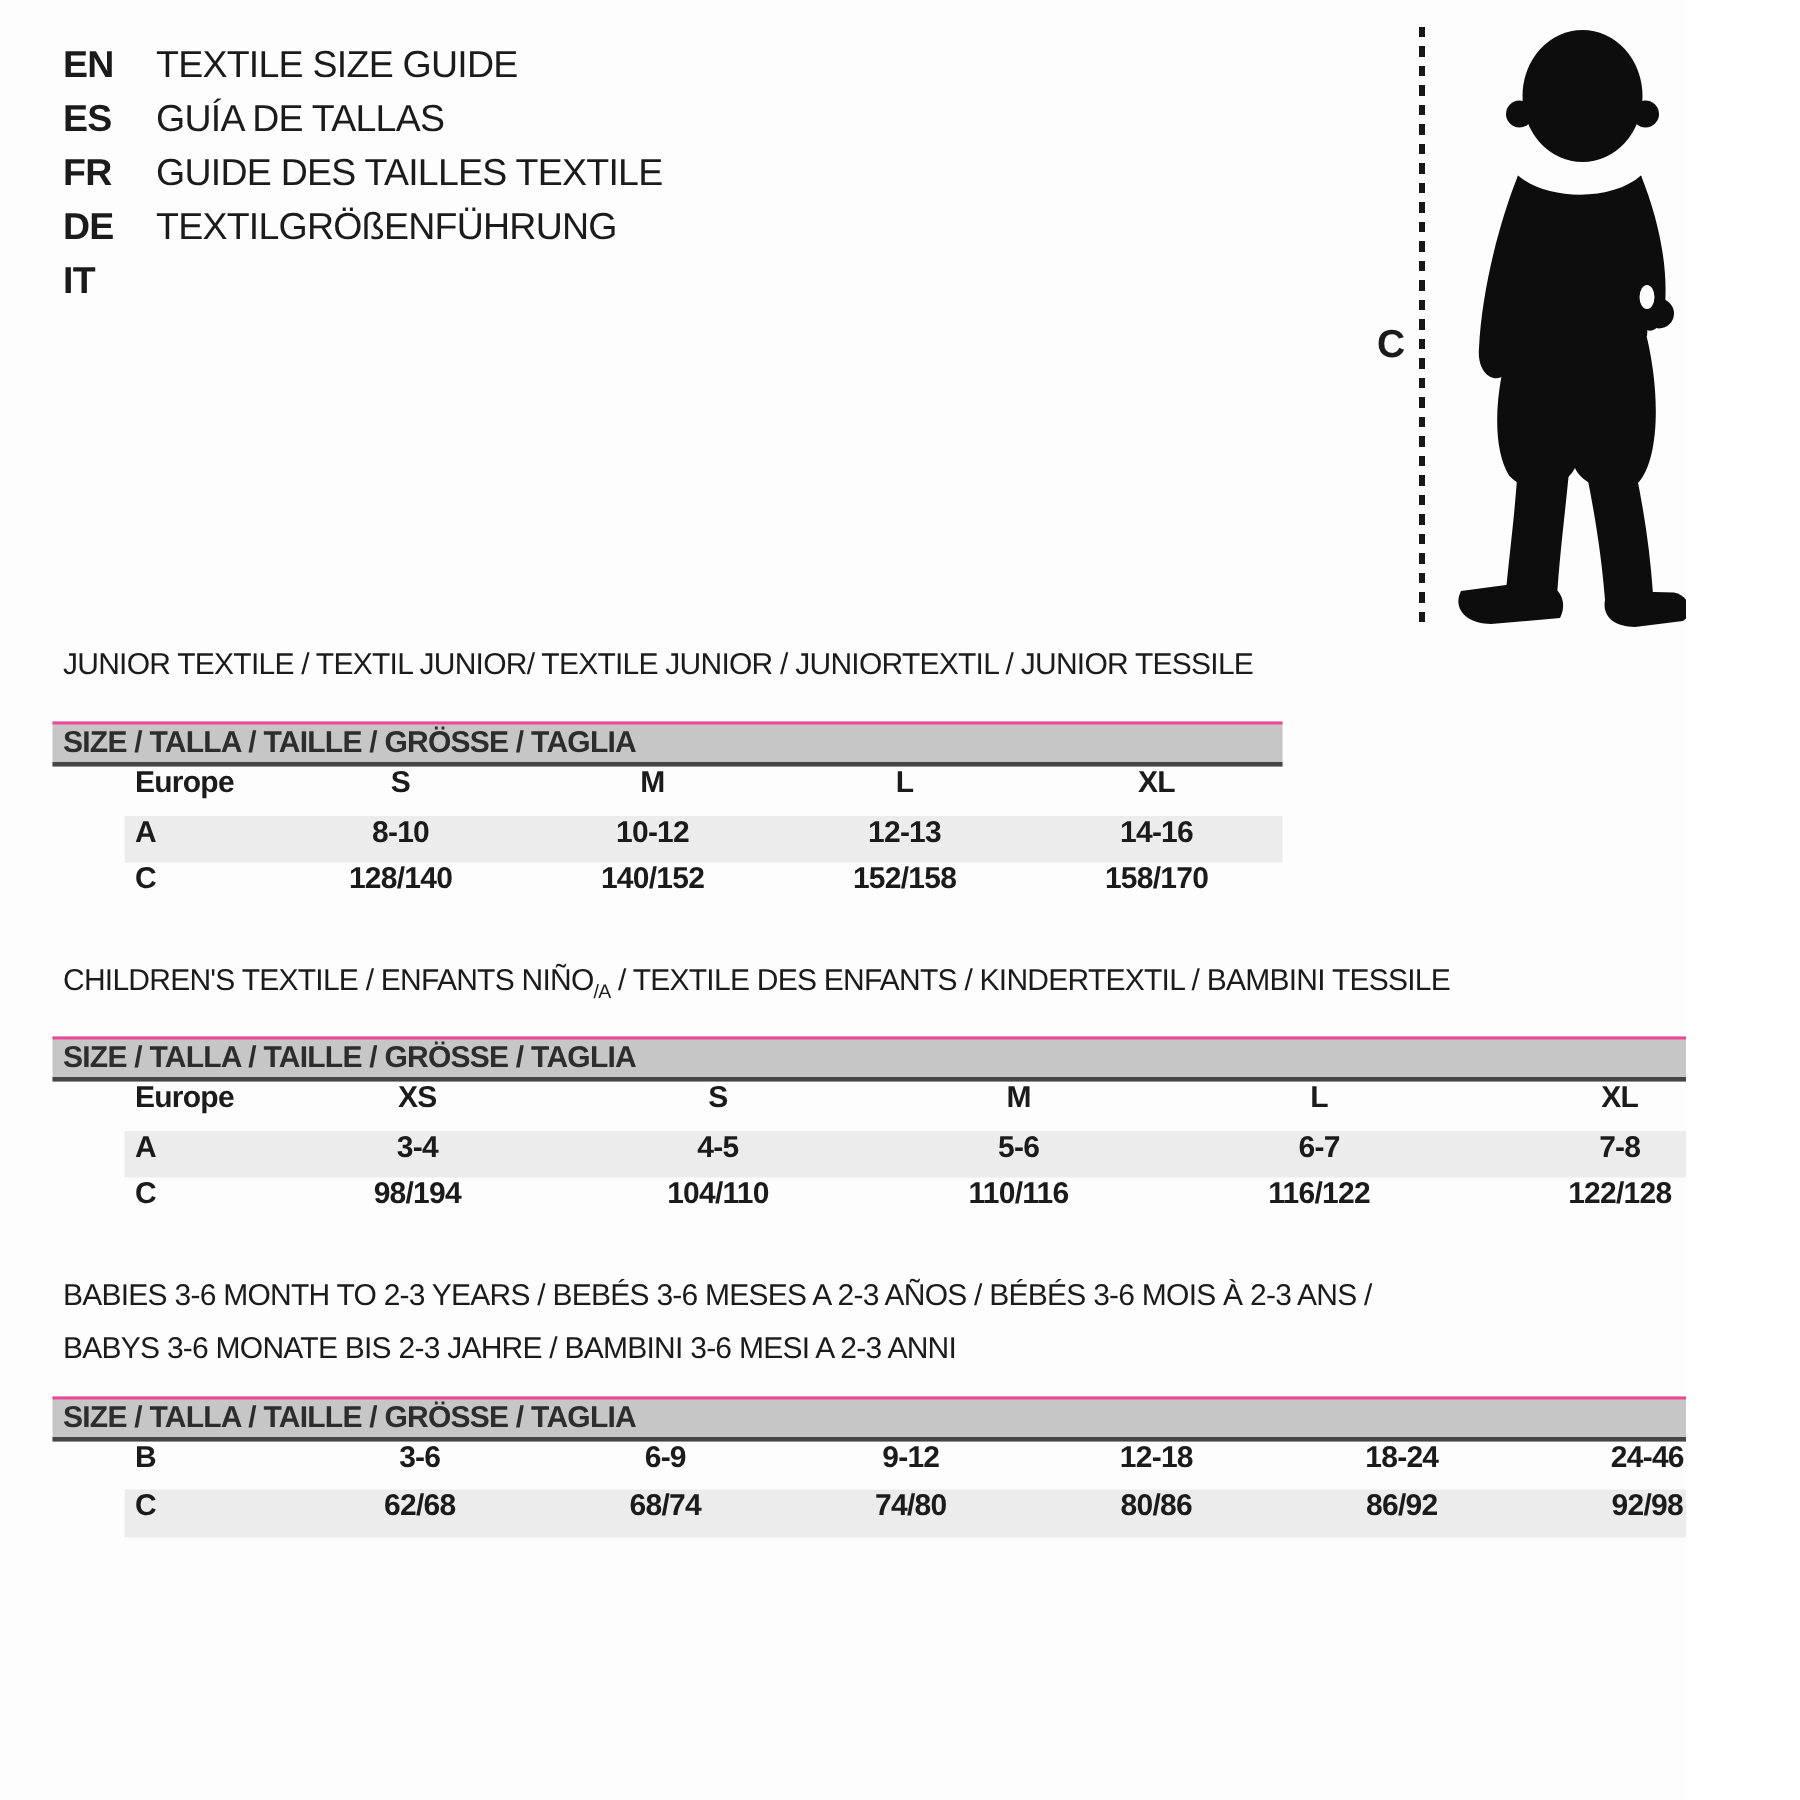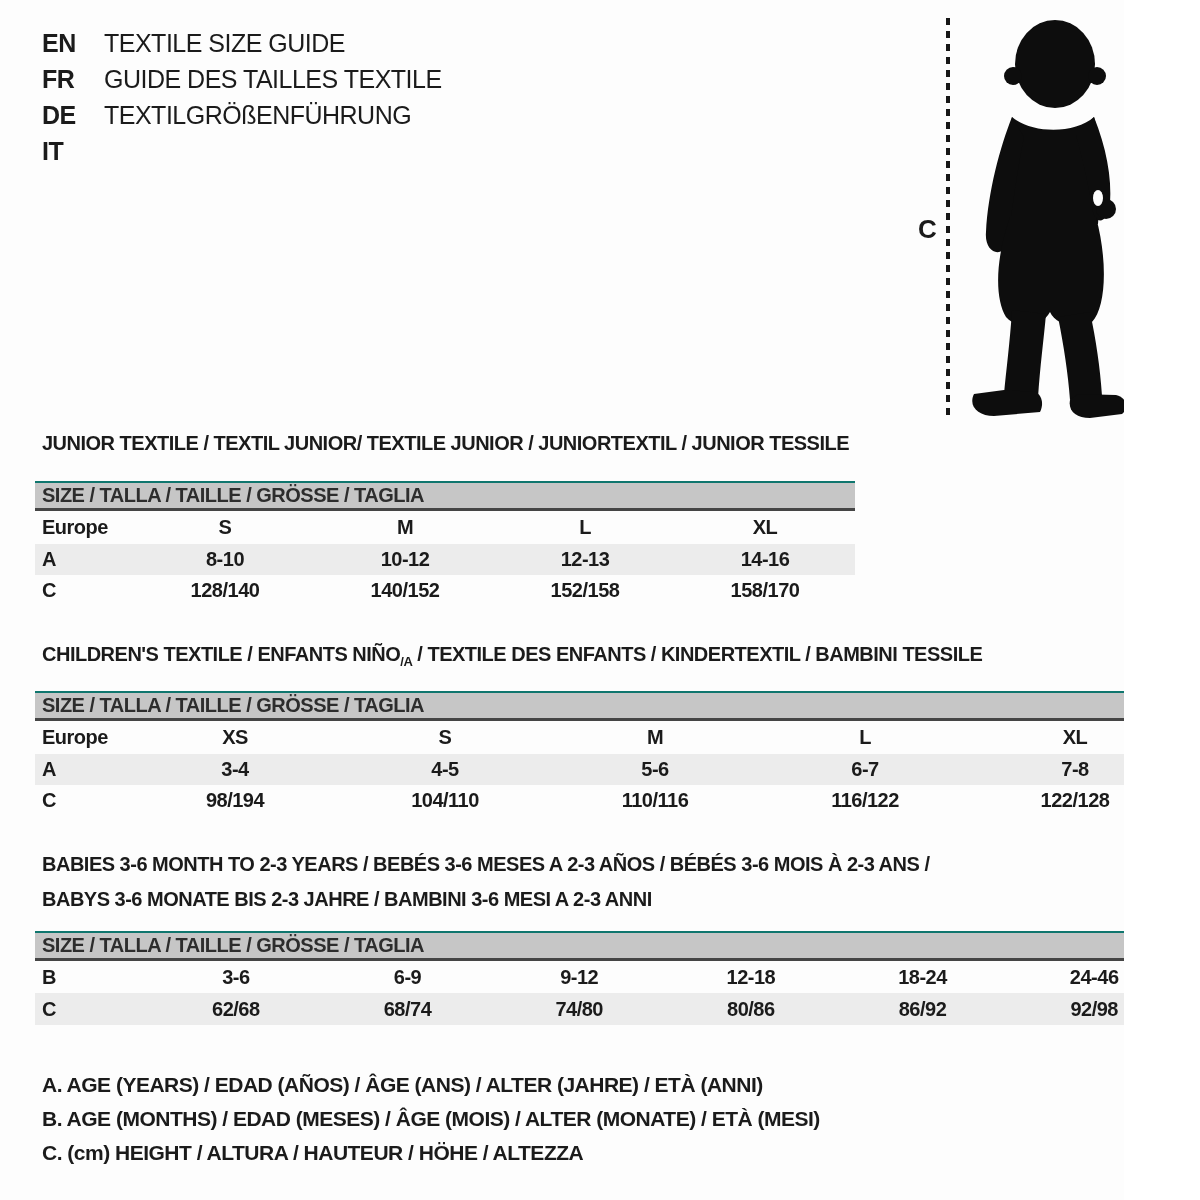--- a/index.html
+++ b/index.html
@@ -13,30 +13,30 @@
   .lang-code{width:62px;font-size:25px;font-weight:700;letter-spacing:-0.5px;}
   .lang-title{font-size:25px;font-weight:400;letter-spacing:-0.5px;white-space:nowrap;}
   
   .fig-dash{
     position:absolute;left:946px;top:18px;width:4px;height:397px;
     background:repeating-linear-gradient(to bottom,#171717 0 7px,transparent 7px 13px);
   }
   .fig-label{position:absolute;left:918px;top:214px;font-size:26px;font-weight:700;}
   .fig-svg{position:absolute;left:960px;top:12px;}
   
-  .sec-title{position:absolute;left:42px;font-size:20px;font-weight:700;letter-spacing:-0.5px;white-space:nowrap;}
+  .sec-title{position:absolute;left:42px;font-size:20px;font-weight:400;letter-spacing:-0.5px;white-space:nowrap;}
   .sec-title .sub{font-size:13px;vertical-align:sub;}
   
   .table{position:absolute;left:35px;}
   .size-bar{
-    background:#c6c6c6;border-top:2px solid #0f766e;border-bottom:3px solid #454545;
+    background:#c6c6c6;border-top:2px solid #ec4899;border-bottom:3px solid #454545;
     height:25px;display:flex;align-items:center;
   }
   .size-bar span{padding-left:7px;font-size:20px;font-weight:700;letter-spacing:-0.5px;color:#2d2d2d;white-space:nowrap;}
-  .t-row{display:flex;align-items:center;height:31px;font-size:20px;font-weight:700;letter-spacing:-0.5px;}
+  .t-row{display:flex;height:31px;font-size:20px;font-weight:700;letter-spacing:-0.5px;margin-left:48px;}
   .t-row.europe{height:33px;}
   .t-row.shaded{background:#ececec;}
   .t-label{padding-left:7px;box-sizing:border-box;}
   .junior   .t-label{width:100px;}
   .children .t-label{width:95px;}
   .babies   .t-label{width:115px;}
   .t-cell{flex:1;text-align:center;white-space:nowrap;}
   .table.junior{width:820px;top:481px;}
   .table.children{width:1145px;top:691px;}
   .table.babies{width:1145px;top:931px;}
@@ -50,20 +50,24 @@
 </style>
 </head>
 <body>
 
 <div class="canvas">
 
   <div class="lang-list">
     <div class="lang-row">
       <span class="lang-code">EN</span>
       <span class="lang-title">TEXTILE SIZE GUIDE</span>
+    </div>
+    <div class="lang-row">
+      <span class="lang-code">ES</span>
+      <span class="lang-title">GUÍA DE TALLAS</span>
     </div>
     <div class="lang-row">
       <span class="lang-code">FR</span>
       <span class="lang-title">GUIDE DES TAILLES TEXTILE</span>
     </div>
     <div class="lang-row">
       <span class="lang-code">DE</span>
       <span class="lang-title">TEXTILGRÖßENFÜHRUNG</span>
     </div>
     <div class="lang-row">
@@ -169,19 +173,14 @@
       <span class="t-label">C</span>
       <span class="t-cell">62/68</span>
       <span class="t-cell">68/74</span>
       <span class="t-cell">74/80</span>
       <span class="t-cell">80/86</span>
       <span class="t-cell">86/92</span>
       <span class="t-cell">92/98</span>
     </div>
   </div>
 
-  <div class="footnotes">
-    <div class="footnote">A. AGE (YEARS) / EDAD (AÑOS) / ÂGE (ANS) / ALTER (JAHRE) / ETÀ (ANNI)</div>
-    <div class="footnote">B. AGE (MONTHS) / EDAD (MESES) / ÂGE (MOIS) / ALTER (MONATE) / ETÀ (MESI)</div>
-    <div class="footnote">C. (cm) HEIGHT / ALTURA / HAUTEUR / HÖHE / ALTEZZA</div>
-  </div>
 
 </div>
 
 </body></html>

